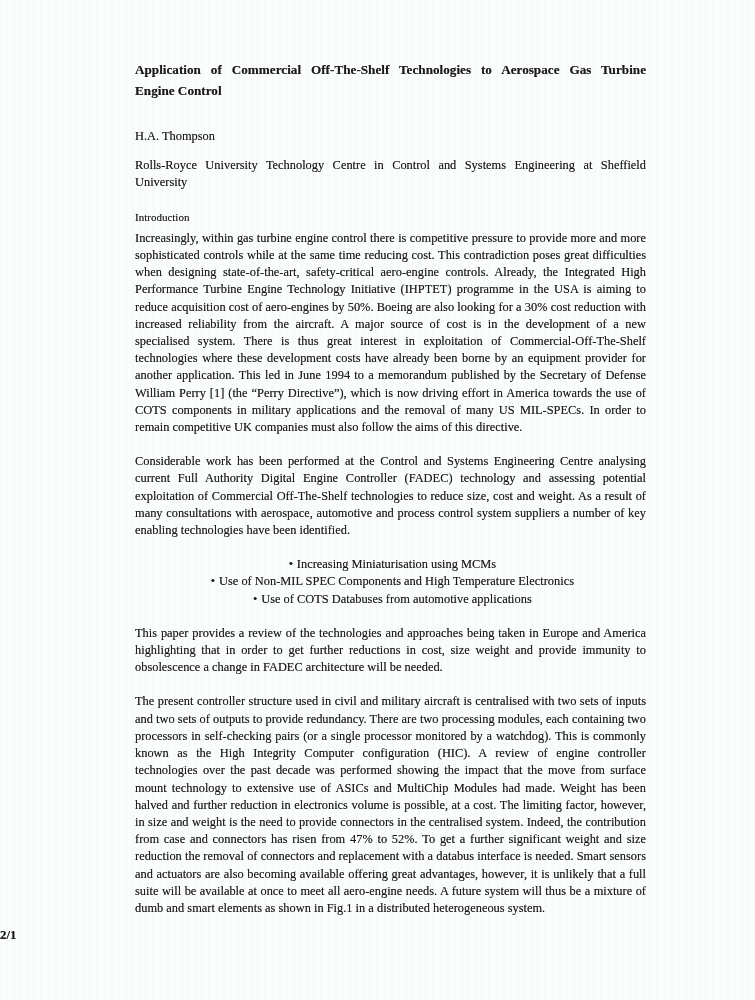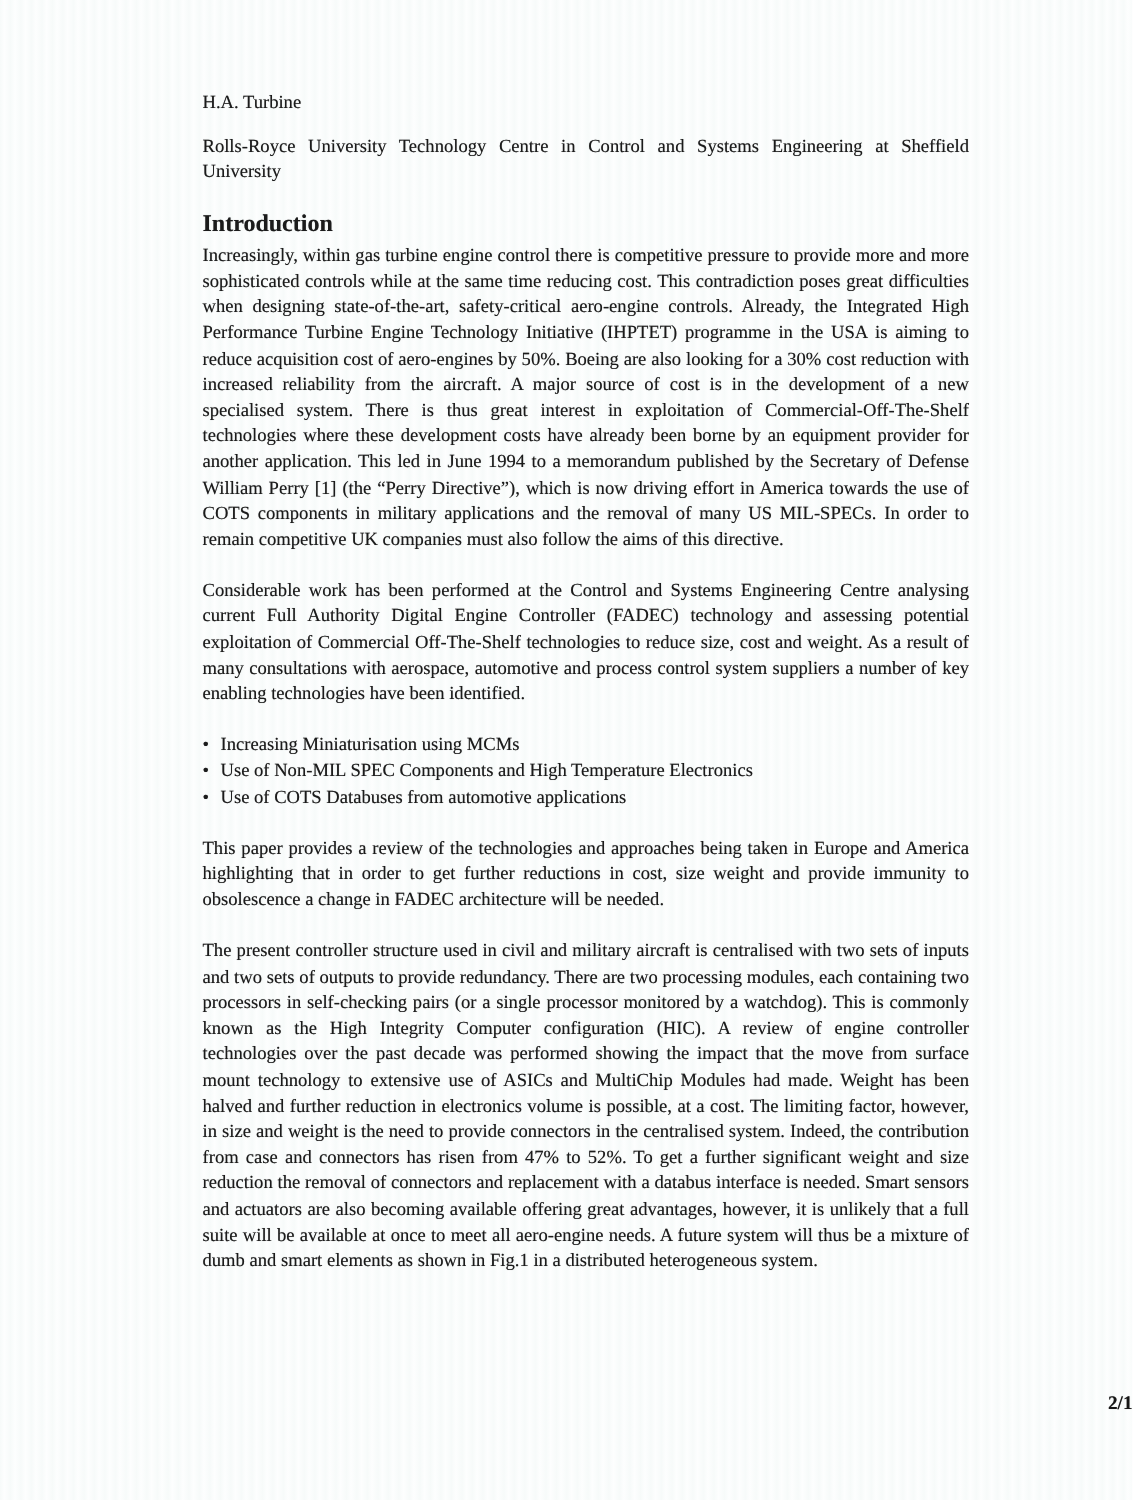--- a/index.html
+++ b/index.html
@@ -45,63 +45,67 @@
     text-align: left;
   }
   .author-line {
     margin: 0;
   }
   .affiliation-par {
     margin: 12px 0 17px 0;
     text-align: justify;
   }
   .section-heading {
-    font-size: 16px;
-    font-weight: bold;
+    font-size: 11px;
+    font-weight: normal;
     margin: 17px 0 0 0;
   }
   p.body-par {
     margin: 0 0 17px 0;
     text-align: justify;
   }
   p.body-par.after-heading {
     margin-top: 4px;
   }
   ul.bullet-list {
     list-style: none;
     margin: 17px 0;
     padding: 0;
   }
   ul.bullet-list li {
-    text-align: left;
+    text-align: center;
   }
   ul.bullet-list .marker {
     display: inline-block;
     width: 12px;
   }
   .page-footer {
     position: absolute;
     left: 0;
     top: 928px;
     width: 755px;
-    text-align: right;
+    text-align: left;
     font-size: 12.8px;
     font-weight: 600;
     color: #161616;
     text-shadow: 0 0 0.45px rgba(10,10,10,0.5);
   }
 </style>
 </head>
 <body>
 
 <div class="scan-page">
   <div class="content">
 
+    <h1 class="title">
+      <span class="tline1">Application of Commercial Off-The-Shelf Technologies to Aerospace Gas Turbine</span>
+      <span class="tline2">Engine Control</span>
+    </h1>
 
-    <p class="author-line">H.A. Turbine</p>
+    <p class="author-line">H.A. Thompson</p>
     <p class="affiliation-par">Rolls-Royce University Technology Centre in Control and Systems Engineering at Sheffield University</p>
 
     <h2 class="section-heading">Introduction</h2>
     <p class="body-par after-heading">Increasingly, within gas turbine engine control there is competitive pressure to provide more and more sophisticated controls while at the same time reducing cost. This contradiction poses great difficulties when designing state-of-the-art, safety-critical aero-engine controls. Already, the Integrated High Performance Turbine Engine Technology Initiative (IHPTET) programme in the USA is aiming to reduce acquisition cost of aero-engines by 50%. Boeing are also looking for a 30% cost reduction with increased reliability from the aircraft. A major source of cost is in the development of a new specialised system. There is thus great interest in exploitation of Commercial-Off-The-Shelf technologies where these development costs have already been borne by an equipment provider for another application. This led in June 1994 to a memorandum published by the Secretary of Defense William Perry [1] (the “Perry Directive”), which is now driving effort in America towards the use of COTS components in military applications and the removal of many US MIL-SPECs. In order to remain competitive UK companies must also follow the aims of this directive.</p>
     <p class="body-par">Considerable work has been performed at the Control and Systems Engineering Centre analysing current Full Authority Digital Engine Controller (FADEC) technology and assessing potential exploitation of Commercial Off-The-Shelf technologies to reduce size, cost and weight. As a result of many consultations with aerospace, automotive and process control system suppliers a number of key enabling technologies have been identified.</p>
 
     <ul class="bullet-list">
       <li>
         <span class="marker">•</span><span>Increasing Miniaturisation using MCMs</span>
       </li>

